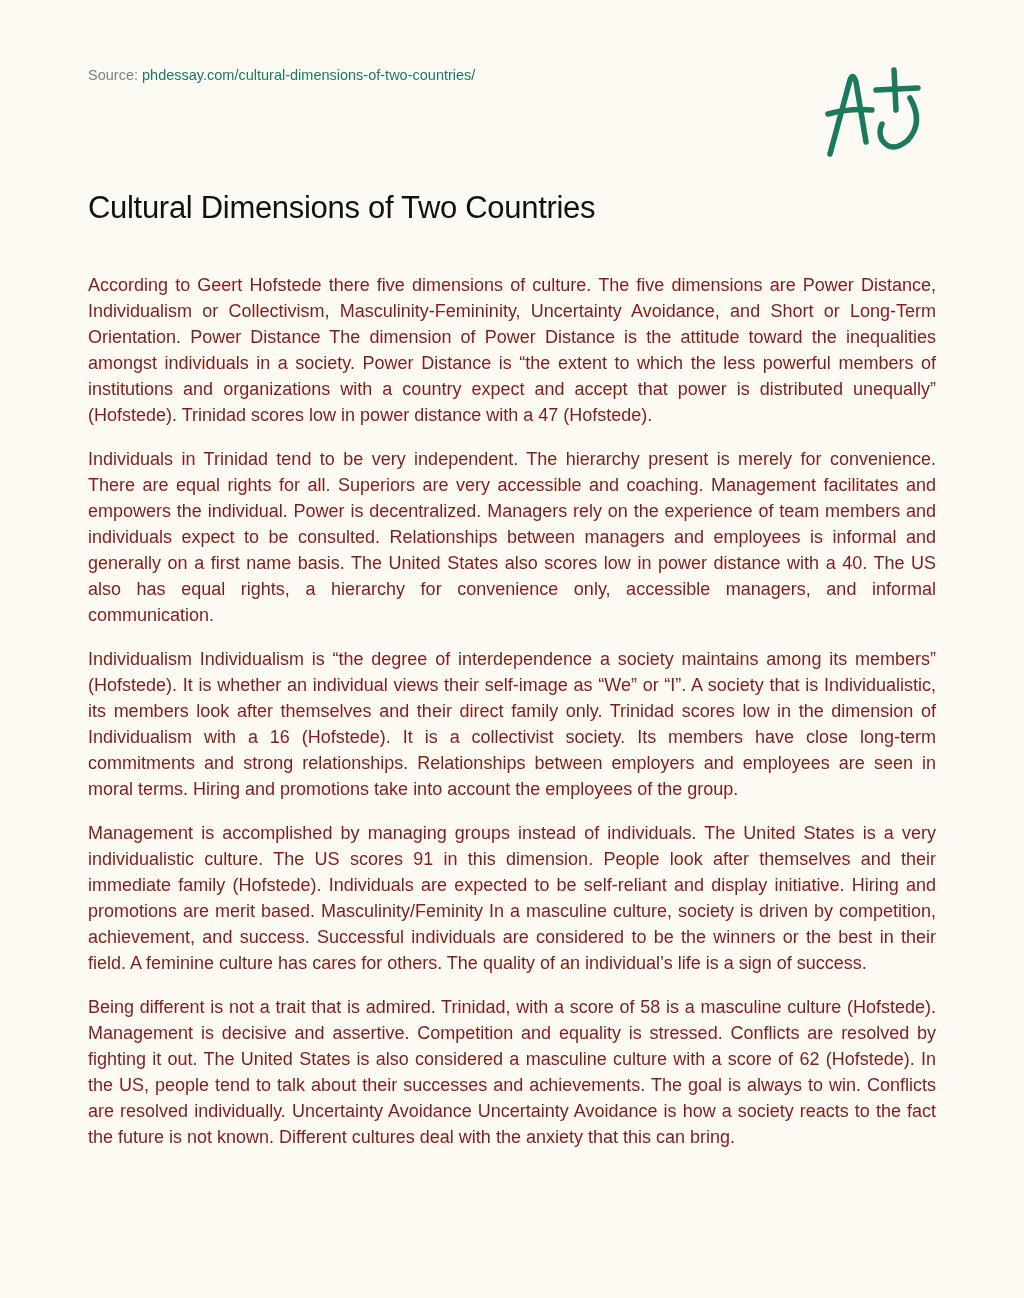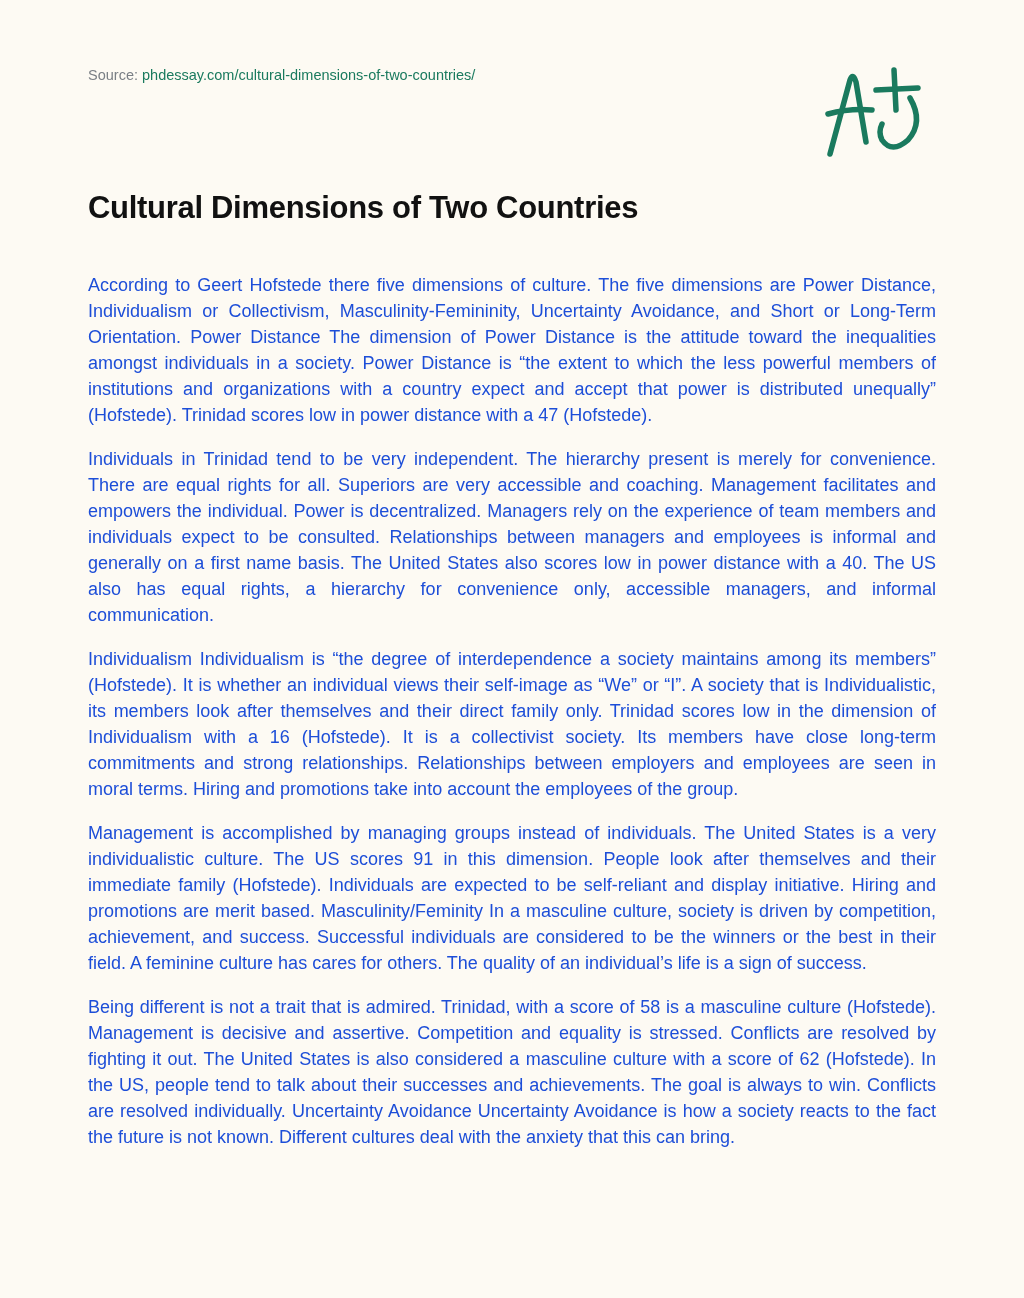--- a/index.html
+++ b/index.html
@@ -8,23 +8,23 @@
     background: #fdfaf3;
     font-family: "Liberation Sans", sans-serif;
     color: #2a2a2a;
     position: relative;
   }
   .header { position: absolute; left: 88px; top: 48px; }
   .site-title { font-size: 25px; font-weight: bold; color: #3a3d42; margin: 0; letter-spacing: -0.2px; }
   .source { margin-top: 19px; font-size: 14.5px; color: #7a7f85; text-align: right; }
   .source a { color: #1a7a5e; text-decoration: none; }
   .logo { position: absolute; left: 820px; top: 62px; width: 110px; height: 100px; }
-  .title { position: absolute; left: 88px; top: 190px; margin: 0; font-size: 31px; font-weight: bold; color: #111; letter-spacing: -0.3px; }
+  .title { position: absolute; left: 88px; top: 190px; margin: 0; font-size: 31px; font-weight: normal; color: #111; letter-spacing: -0.3px; }
   .content { position: absolute; left: 88px; top: 272px; width: 848px; height: 978px; overflow: hidden; }
-  .content p { margin: 0 0 18px 0; font-size: 18px; line-height: 26px; text-align: justify; color: #1d4ed8; }
+  .content p { margin: 0 0 18px 0; font-size: 18px; line-height: 26px; text-align: justify; color: #7f1d1d; }
 </style>
 </head>
 <body>
 
 <div class="header">
   <div class="source">
     <span>Source: </span><a>phdessay.com/cultural-dimensions-of-two-countries/</a>
   </div>
 </div>
 

